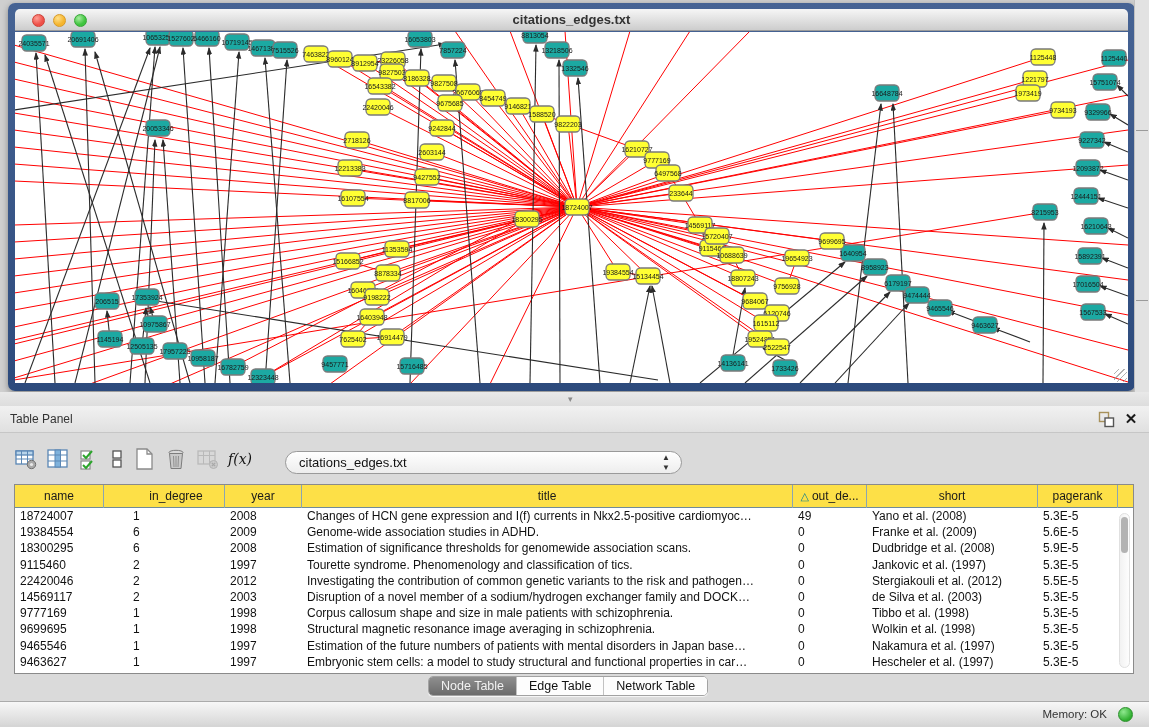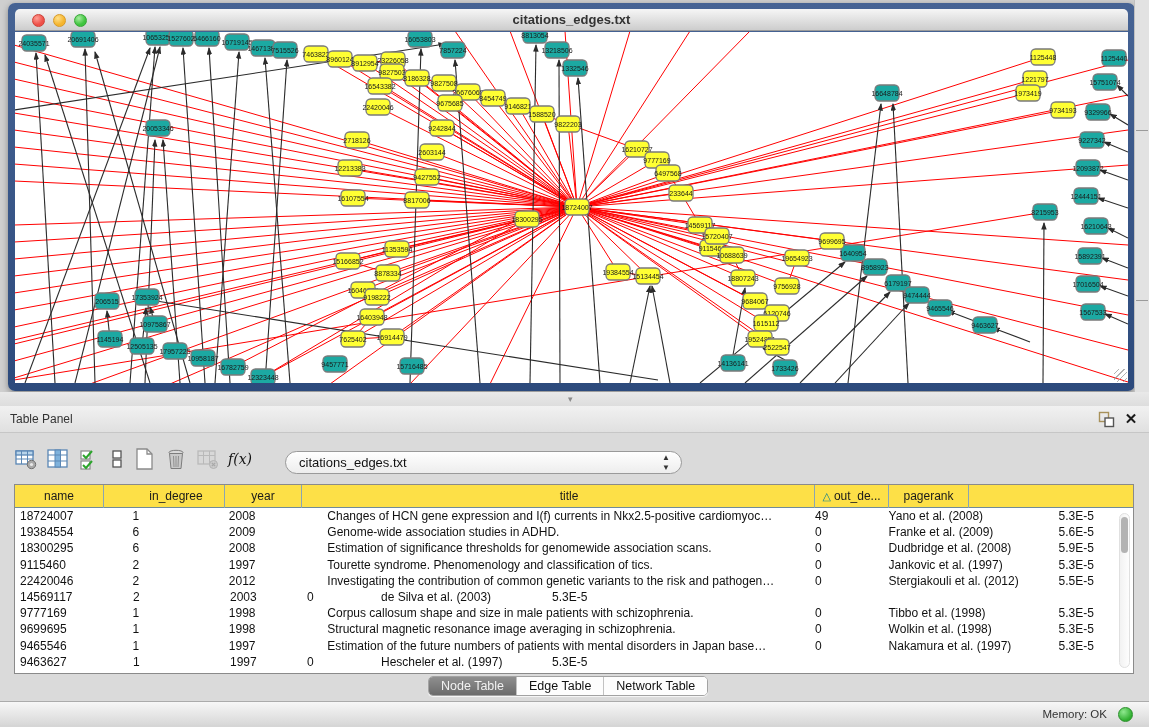--- a/index.html
+++ b/index.html
@@ -43,21 +43,21 @@
 
   
   #table-box { position:absolute; left:14px; top:51px; width:1120px; height:190px; background:#fff; border:1px solid #8a8a8a; }
   #thead { display:flex; height:23px; background:#fde047; border-bottom:1px solid #6f8b99; }
   .hcell { height:23px; font-size:12px; color:#1a1a1a; text-align:center; line-height:22px; border-right:1px solid #8aa5b2; overflow:hidden; white-space:nowrap; }
   .hcell:last-child { border-right:1px solid #8aa5b2; }
   .sort-glyph { color:#0d7e8f; font-size:11px; margin-right:3px; }
   #tbody { position:relative; }
   .trow { display:flex; height:16.2px; }
   .tcell { font-size:12px; color:#111; padding-left:5px; line-height:16px; white-space:nowrap; overflow:hidden; }
-  .c0{width:89px;} .c1{width:97px;margin-left:24px;} .c2{width:77px;} .c3{width:491px;margin-left:22px;} .c4{width:74px;} .c5{width:171px;} .c6{width:80px;}
+  .c0{width:89px;} .c1{width:97px;margin-left:24px;} .c2{width:77px;} .c3{width:491px;} .c4{width:74px;} .c5{width:171px;} .c6{width:80px;}
   #vscroll { position:absolute; right:3px; top:28px; width:11px; height:155px; background:linear-gradient(90deg,#f2f2f2,#fdfdfd); border:1px solid #e0e0e0; border-radius:6px; }
   #vthumb { position:absolute; left:1px; top:3px; width:7px; height:36px; background:#b3b3b3; border-radius:4px; }
 
   
   #tabbar { position:absolute; left:428px; top:243px; height:20px; display:flex; border:1px solid #a2a2a2; border-radius:5px; overflow:hidden; background:#fff; box-shadow:0 1px 1px rgba(255,255,255,.8); }
   .tab { height:100%; font-size:12.5px; line-height:18px; text-align:center; color:#111; background:#fdfdfd; border-right:1px solid #c2c2c2; padding:0 12px; }
   .tab:last-child { border-right:none; }
   .tab.sel { background:linear-gradient(#8f8f8f,#6b6b6b); color:#f2f2f2; }
 
   
@@ -755,20 +755,21 @@
       <span id="combo-arrows">▲<br>▼</span>
     </div>
 
     <div id="table-box">
       <div id="thead">
           <div class="hcell c0">name</div>
           <div class="hcell c1">in_degree</div>
           <div class="hcell c2">year</div>
           <div class="hcell c3">title</div>
           <div class="hcell c4"><span class="sort-glyph">△</span>out_de...</div>
+          <div class="hcell c5">short</div>
           <div class="hcell c6">pagerank</div>
         </div>
       <div id="tbody">
           <div class="trow">
             <div class="tcell c0">18724007</div>
             <div class="tcell c1">1</div>
             <div class="tcell c2">2008</div>
             <div class="tcell c3">Changes of HCN gene expression and I(f) currents in Nkx2.5-positive cardiomyoc…</div>
             <div class="tcell c4">49</div>
             <div class="tcell c5">Yano et al. (2008)</div>
@@ -807,20 +808,21 @@
             <div class="tcell c2">2012</div>
             <div class="tcell c3">Investigating the contribution of common genetic variants to the risk and pathogen…</div>
             <div class="tcell c4">0</div>
             <div class="tcell c5">Stergiakouli et al. (2012)</div>
             <div class="tcell c6">5.5E-5</div>
           </div>
           <div class="trow">
             <div class="tcell c0">14569117</div>
             <div class="tcell c1">2</div>
             <div class="tcell c2">2003</div>
+            <div class="tcell c3">Disruption of a novel member of a sodium/hydrogen exchanger family and DOCK…</div>
             <div class="tcell c4">0</div>
             <div class="tcell c5">de Silva et al. (2003)</div>
             <div class="tcell c6">5.3E-5</div>
           </div>
           <div class="trow">
             <div class="tcell c0">9777169</div>
             <div class="tcell c1">1</div>
             <div class="tcell c2">1998</div>
             <div class="tcell c3">Corpus callosum shape and size in male patients with schizophrenia.</div>
             <div class="tcell c4">0</div>
@@ -842,20 +844,21 @@
             <div class="tcell c2">1997</div>
             <div class="tcell c3">Estimation of the future numbers of patients with mental disorders in Japan base…</div>
             <div class="tcell c4">0</div>
             <div class="tcell c5">Nakamura et al. (1997)</div>
             <div class="tcell c6">5.3E-5</div>
           </div>
           <div class="trow">
             <div class="tcell c0">9463627</div>
             <div class="tcell c1">1</div>
             <div class="tcell c2">1997</div>
+            <div class="tcell c3">Embryonic stem cells: a model to study structural and functional properties in car…</div>
             <div class="tcell c4">0</div>
             <div class="tcell c5">Hescheler et al. (1997)</div>
             <div class="tcell c6">5.3E-5</div>
           </div>
         </div>
       <div id="vscroll">
         <div id="vthumb"></div>
       </div>
     </div>
 

